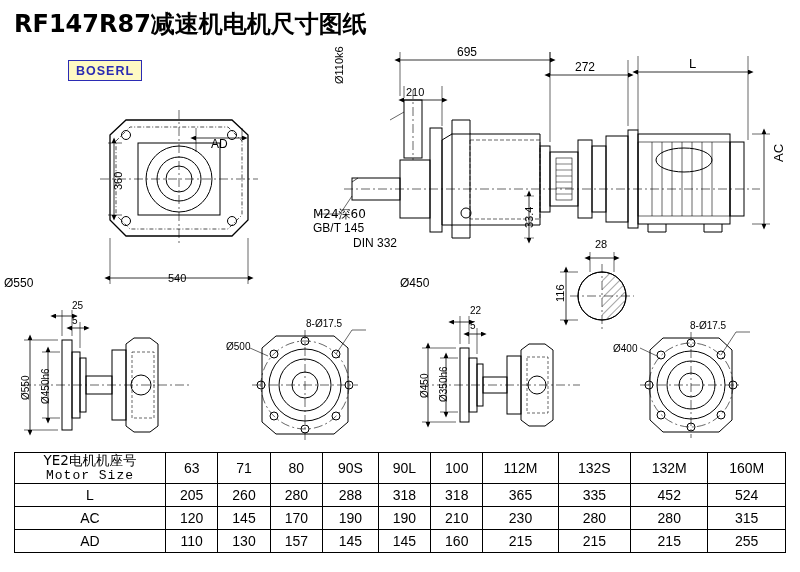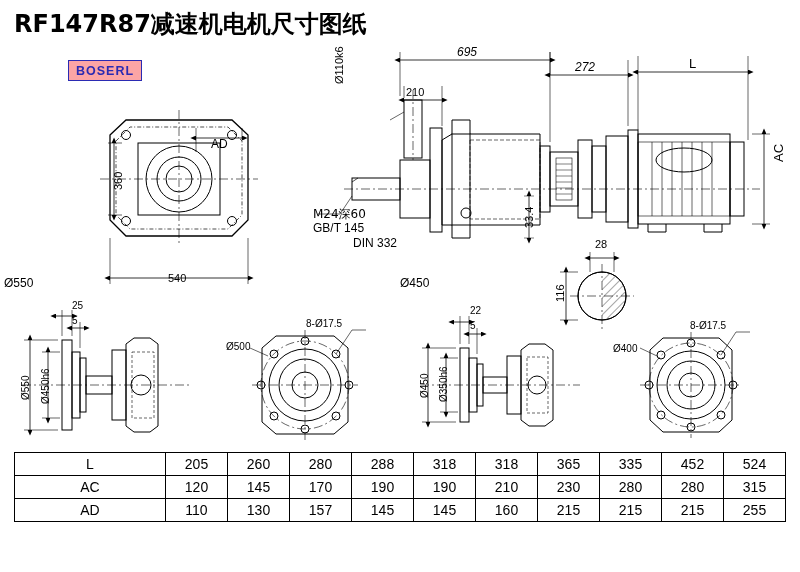--- a/index.html
+++ b/index.html
@@ -32,21 +32,21 @@
     height: 19px;
     border: 1.5px solid #2b2bb3;
     color: #2b2bb3;
     font-size: 12.5px;
     font-weight: bold;
     letter-spacing: 1px;
     display: flex;
     align-items: center;
     justify-content: center;
     font-family: "Liberation Sans", sans-serif;
-    background: #fca5a5;
+    background: #fef9c3;
     z-index: 6;
   }
   #drawing {
     position: absolute;
     left: 0;
     top: 0;
   }
   
   #spec-table {
     position: absolute;
@@ -328,22 +328,22 @@
       <circle cx="649" cy="385" r="4"></circle>
       <circle cx="661" cy="355" r="4"></circle>
       <line x1="721" y1="355" x2="736" y2="332" stroke-width="0.6"></line>
       <line x1="736" y1="332" x2="750" y2="332" stroke-width="0.6"></line>
       <line x1="657" y1="356" x2="640" y2="348" stroke-width="0.6"></line>
     </g>
   </g>
 </svg>
 
 <div style="position:absolute;left:0;top:0;width:800px;height:452px;pointer-events:none;">
-  <span style="position:absolute;left:457px;top:45px;font-size:12px;font-style:italic;">695</span>
-  <span style="position:absolute;left:575px;top:60px;font-size:12px;font-style:italic;">272</span>
+  <span style="position:absolute;left:457px;top:45px;font-size:12px;">695</span>
+  <span style="position:absolute;left:575px;top:60px;font-size:12px;">272</span>
   <span style="position:absolute;left:689px;top:56px;font-size:13px;">L</span>
   <span style="position:absolute;left:406px;top:86px;font-size:11px;">210</span>
   <span style="position:absolute;left:333px;top:84px;font-size:11px;transform:rotate(-90deg);transform-origin:left top;white-space:nowrap;">Ø110k6</span>
   <span style="position:absolute;left:771px;top:162px;font-size:13px;transform:rotate(-90deg);transform-origin:left top;">AC</span>
   <span style="position:absolute;left:211px;top:137px;font-size:12px;">AD</span>
   <span style="position:absolute;left:112px;top:190px;font-size:11px;transform:rotate(-90deg);transform-origin:left top;">360</span>
   <span style="position:absolute;left:168px;top:272px;font-size:11px;">540</span>
   <span style="position:absolute;left:313px;top:206px;font-size:12px;font-family:'DejaVu Sans',sans-serif;">M24深60</span>
   <span style="position:absolute;left:313px;top:221px;font-size:12px;">GB/T 145</span>
   <span style="position:absolute;left:313px;top:236px;font-size:12px;margin-left:40px;">DIN 332</span>
@@ -363,20 +363,38 @@
   <span style="position:absolute;left:419px;top:398px;font-size:10px;transform:rotate(-90deg);transform-origin:left top;white-space:nowrap;">Ø450</span>
   <span style="position:absolute;left:438px;top:402px;font-size:10px;transform:rotate(-90deg);transform-origin:left top;white-space:nowrap;">Ø350h6</span>
   <span style="position:absolute;left:470px;top:305px;font-size:10px;">22</span>
   <span style="position:absolute;left:470px;top:320px;font-size:10px;">5</span>
   <span style="position:absolute;left:613px;top:343px;font-size:10px;">Ø400</span>
   <span style="position:absolute;left:690px;top:320px;font-size:10px;">8-Ø17.5</span>
 </div>
 
 <table id="spec-table">
   <tbody>
+    <tr class="hdr-row">
+      <td class="rowhead">
+        <div class="hdr-cell-inner">
+          <span class="cn">YE2电机机座号</span>
+          <span class="en">Motor Size</span>
+        </div>
+      </td>
+      <td>63</td>
+      <td>71</td>
+      <td>80</td>
+      <td>90S</td>
+      <td>90L</td>
+      <td>100</td>
+      <td>112M</td>
+      <td>132S</td>
+      <td>132M</td>
+      <td>160M</td>
+    </tr>
     <tr>
       <td class="rowhead">L</td>
       <td>205</td>
       <td>260</td>
       <td>280</td>
       <td>288</td>
       <td>318</td>
       <td>318</td>
       <td>365</td>
       <td>335</td>

